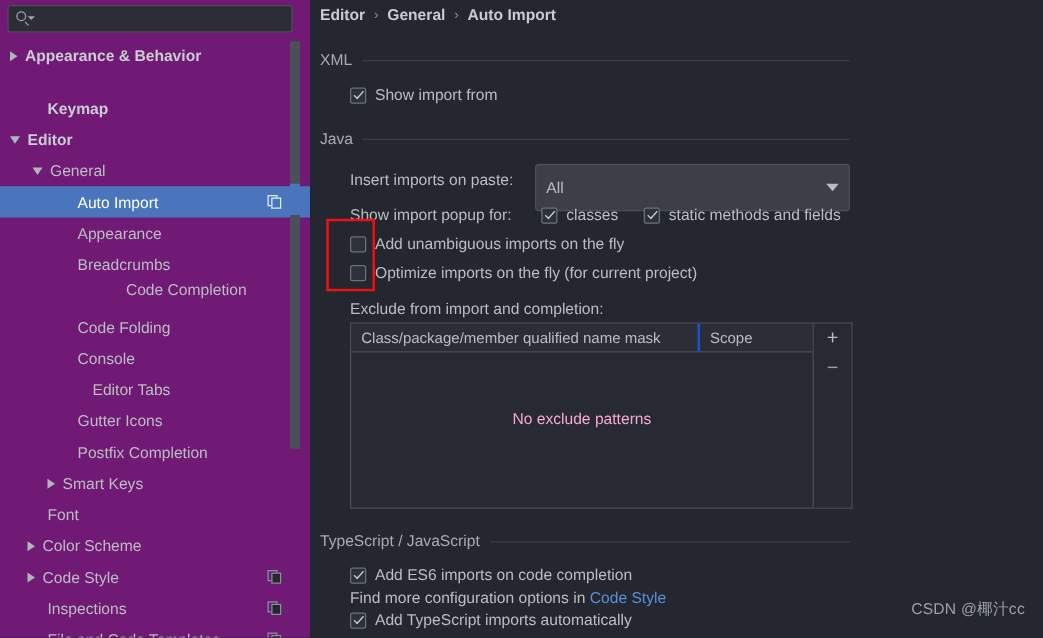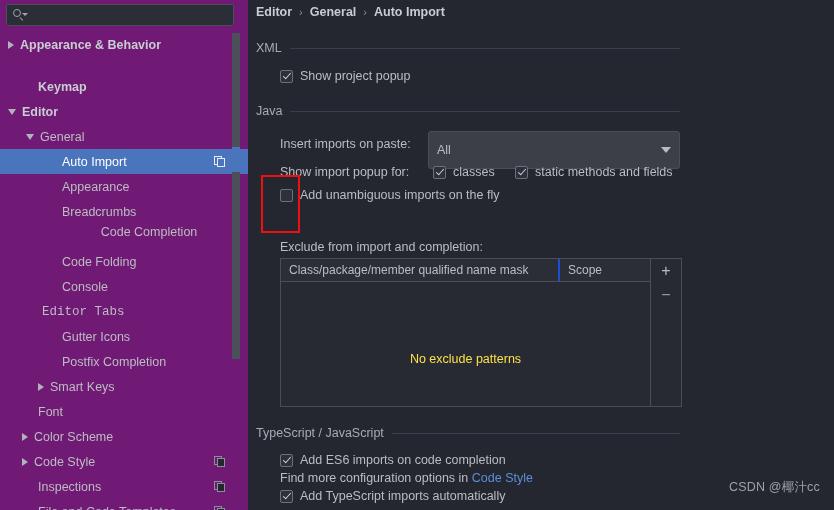--- a/index.html
+++ b/index.html
@@ -302,23 +302,22 @@
   .th.c2 { width: 90px; flex: 0 0 90px; }
   .tbody {
     flex: 1 1 auto;
     position: relative;
   }
   .empty-text {
     position: absolute;
     left: 0; right: 0;
     top: 46px;
     text-align: center;
-    color: #fde047;
-    font-size: 12.5px;
-    margin-top: 24px;
+    color: #f9a8d4;
+    font-size: 12.5px;
   }
   .table-side {
     width: 30px;
     flex: 0 0 30px;
     border-left: 1px solid #4a4e57;
     display: flex;
     flex-direction: column;
     align-items: center;
     background: #272a33;
   }
@@ -405,21 +404,21 @@
           <span>Code Completion</span>
         </div>
         <div class="tree-row" style="padding-left: 50px;">
           <span class="twisty none"></span>
           <span>Code Folding</span>
         </div>
         <div class="tree-row" style="padding-left: 50px;">
           <span class="twisty none"></span>
           <span>Console</span>
         </div>
-        <div class="tree-row" style="padding-left: 30px; font-family: Liberation Mono, monospace;">
+        <div class="tree-row" style="padding-left: 62px;">
           <span class="twisty none"></span>
           <span>Editor Tabs</span>
         </div>
         <div class="tree-row" style="padding-left: 50px;">
           <span class="twisty none"></span>
           <span>Gutter Icons</span>
         </div>
         <div class="tree-row" style="padding-left: 50px;">
           <span class="twisty none"></span>
           <span>Postfix Completion</span>
@@ -469,21 +468,21 @@
       <span>Auto Import</span>
     </div>
 
     <div class="section-head" style="top:41px">
       <span>XML</span>
       <span class="line"></span>
     </div>
 
     <div class="cb-row" style="top:69px; left:32px">
       <span class="checkbox checked"></span>
-      <span>Show project popup</span>
+      <span>Show import from</span>
     </div>
 
     <div class="section-head" style="top:104px">
       <span>Java</span>
       <span class="line"></span>
     </div>
 
     <div class="label-static" style="top:137px; left:32px">Insert imports on paste:</div>
 
     <div class="combo" style="top:131px; left:180px; width:252px; height:38px">
@@ -501,20 +500,24 @@
     <div class="cb-row" style="top:165px; left:267px">
       <span class="checkbox checked"></span>
       <span>static methods and fields</span>
     </div>
 
     <div class="cb-row" style="top:188px; left:32px">
       <span class="checkbox"></span>
       <span>Add unambiguous imports on the fly</span>
     </div>
 
+    <div class="cb-row" style="top:211px; left:32px">
+      <span class="checkbox"></span>
+      <span>Optimize imports on the fly (for current project)</span>
+    </div>
 
     <div class="label-static" style="top:240px; left:32px">Exclude from import and completion:</div>
 
     <div class="table-wrap" style="top:258px; left:32px; width:402px; height:149px">
       <div class="table-main">
         <div class="thead">
           <div class="th c1">Class/package/member qualified name mask</div>
           <div class="th c2">Scope</div>
         </div>
         <div class="tbody">

